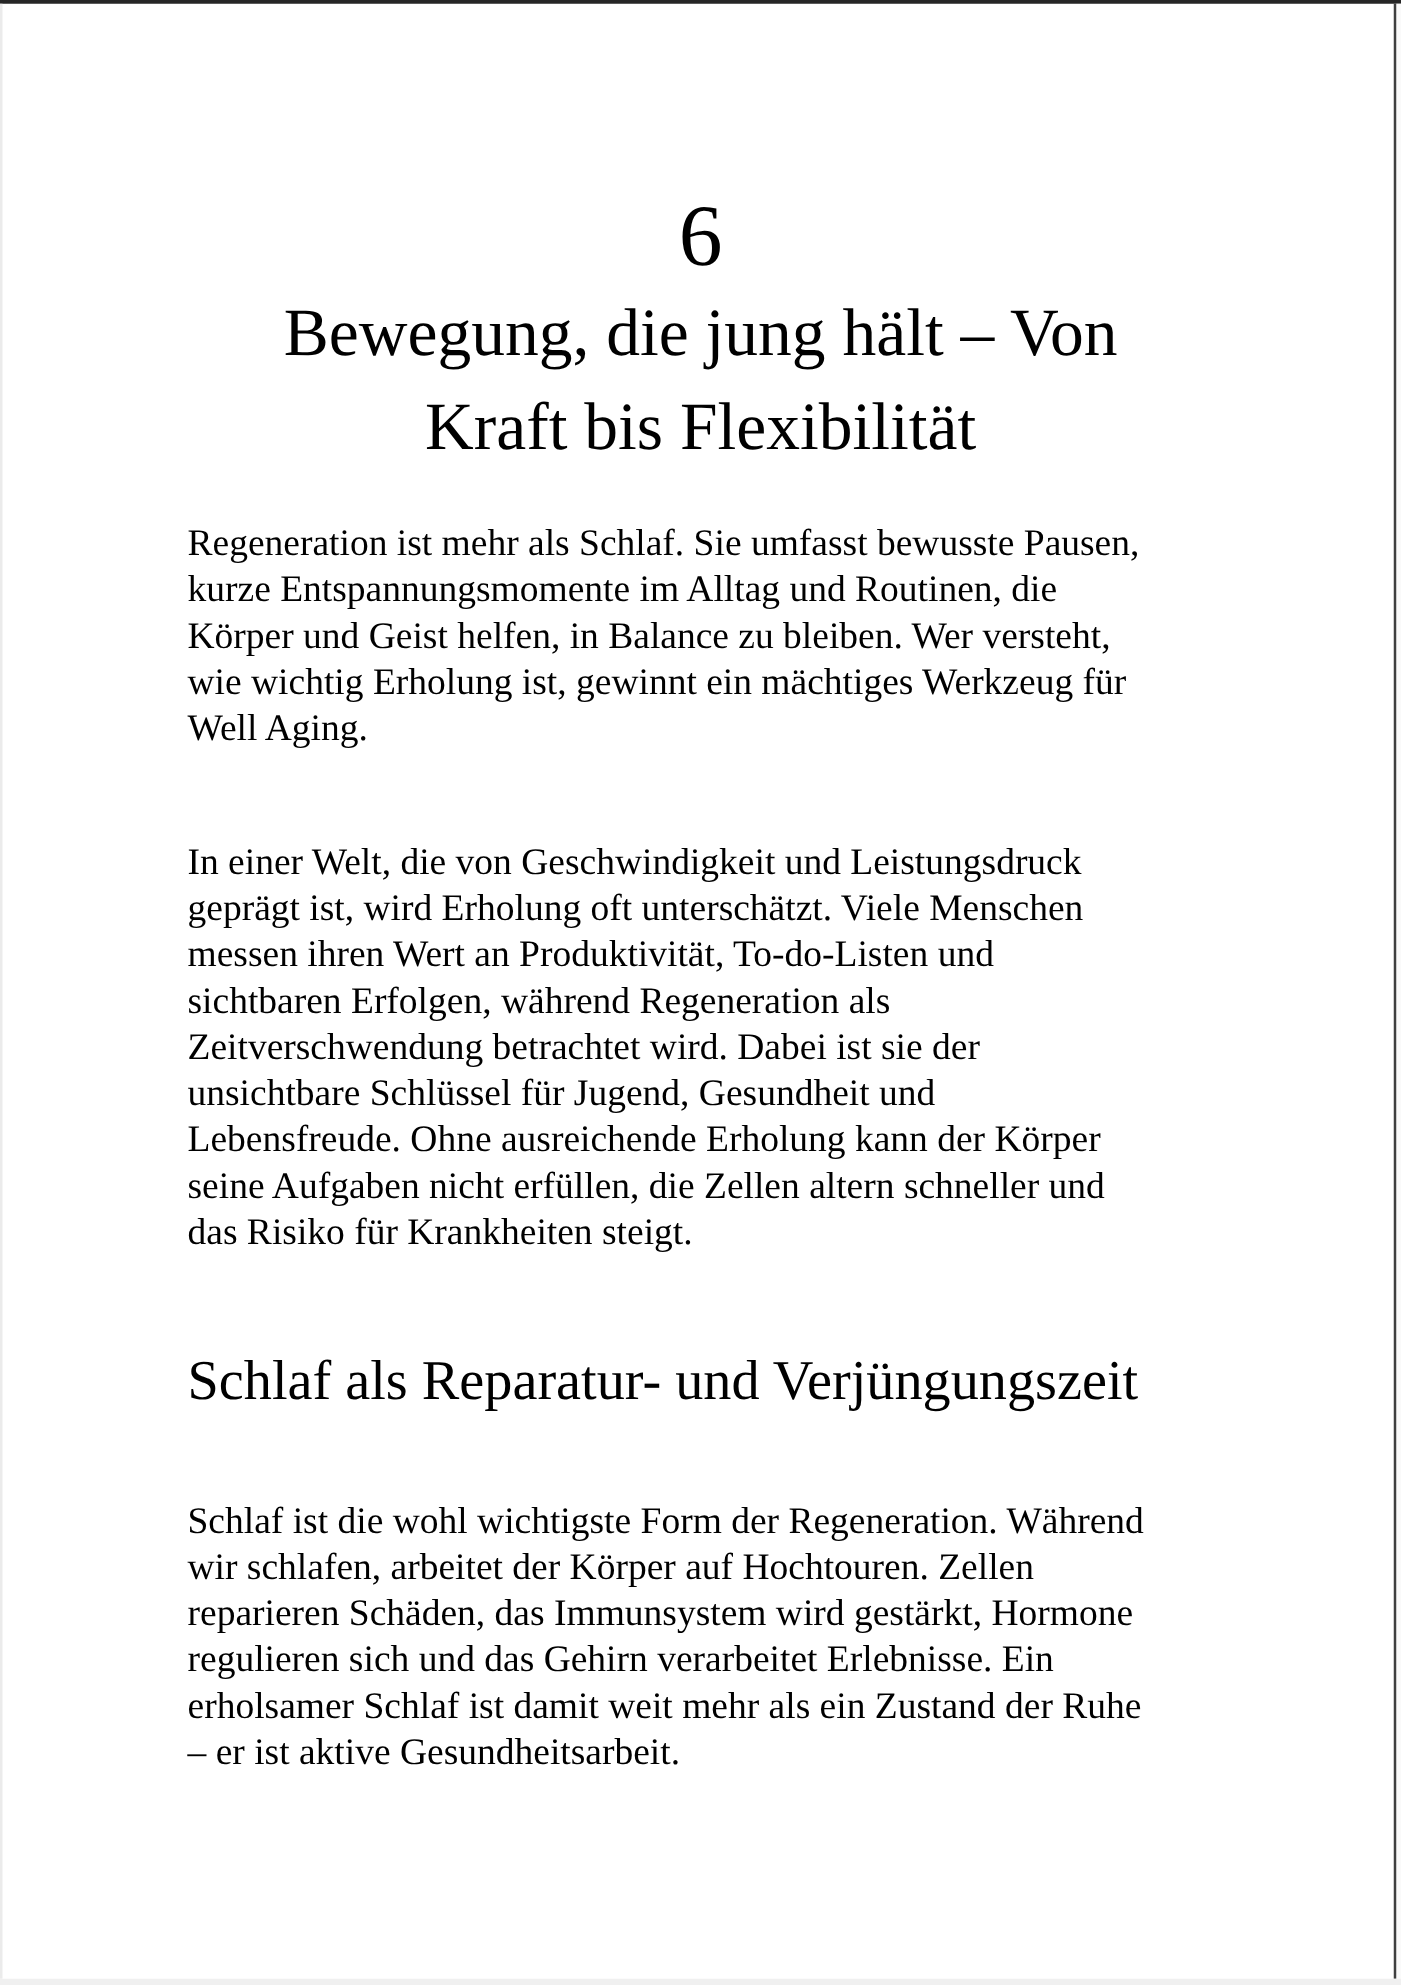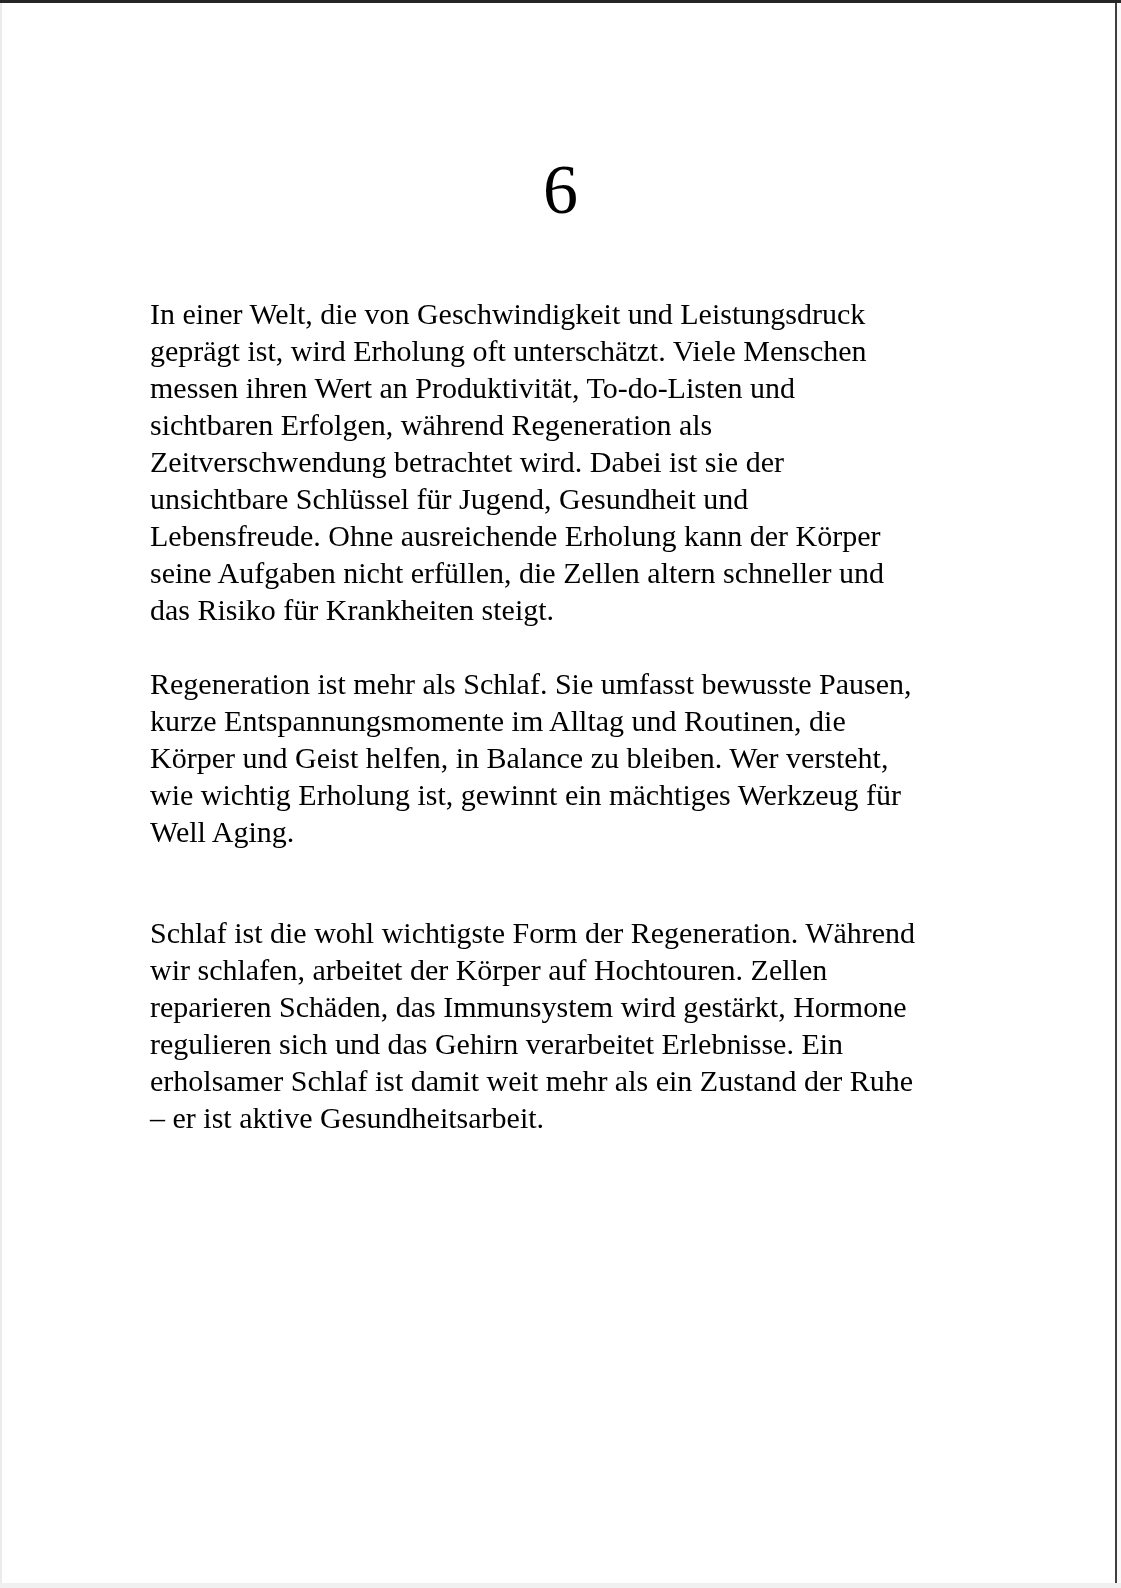--- a/index.html
+++ b/index.html
@@ -92,37 +92,40 @@
 
   <div class="top-bar"></div>
   <div class="left-edge"></div>
   <div class="right-strip"></div>
   <div class="right-line"></div>
   <div class="bottom-strip"></div>
 
   <div class="content">
     <h1 class="chapter-number">6</h1>
 
+    <h2 class="chapter-title">Bewegung, die jung hält – Von
+Kraft bis Flexibilität</h2>
+
+    <p class="body-text para-2">Regeneration ist mehr als Schlaf. Sie umfasst bewusste Pausen,
+kurze Entspannungsmomente im Alltag und Routinen, die
+Körper und Geist helfen, in Balance zu bleiben. Wer versteht,
+wie wichtig Erholung ist, gewinnt ein mächtiges Werkzeug für
+Well Aging.</p>
 
     <p class="body-text para-1">In einer Welt, die von Geschwindigkeit und Leistungsdruck
 geprägt ist, wird Erholung oft unterschätzt. Viele Menschen
 messen ihren Wert an Produktivität, To-do-Listen und
 sichtbaren Erfolgen, während Regeneration als
 Zeitverschwendung betrachtet wird. Dabei ist sie der
 unsichtbare Schlüssel für Jugend, Gesundheit und
 Lebensfreude. Ohne ausreichende Erholung kann der Körper
 seine Aufgaben nicht erfüllen, die Zellen altern schneller und
 das Risiko für Krankheiten steigt.</p>
 
-    <p class="body-text para-2">Regeneration ist mehr als Schlaf. Sie umfasst bewusste Pausen,
-kurze Entspannungsmomente im Alltag und Routinen, die
-Körper und Geist helfen, in Balance zu bleiben. Wer versteht,
-wie wichtig Erholung ist, gewinnt ein mächtiges Werkzeug für
-Well Aging.</p>
-
+    <h3 class="section-heading">Schlaf als Reparatur- und Verjüngungszeit</h3>
 
     <p class="body-text para-3">Schlaf ist die wohl wichtigste Form der Regeneration. Während
 wir schlafen, arbeitet der Körper auf Hochtouren. Zellen
 reparieren Schäden, das Immunsystem wird gestärkt, Hormone
 regulieren sich und das Gehirn verarbeitet Erlebnisse. Ein
 erholsamer Schlaf ist damit weit mehr als ein Zustand der Ruhe
 – er ist aktive Gesundheitsarbeit.</p>
   </div>
 
 </div>

